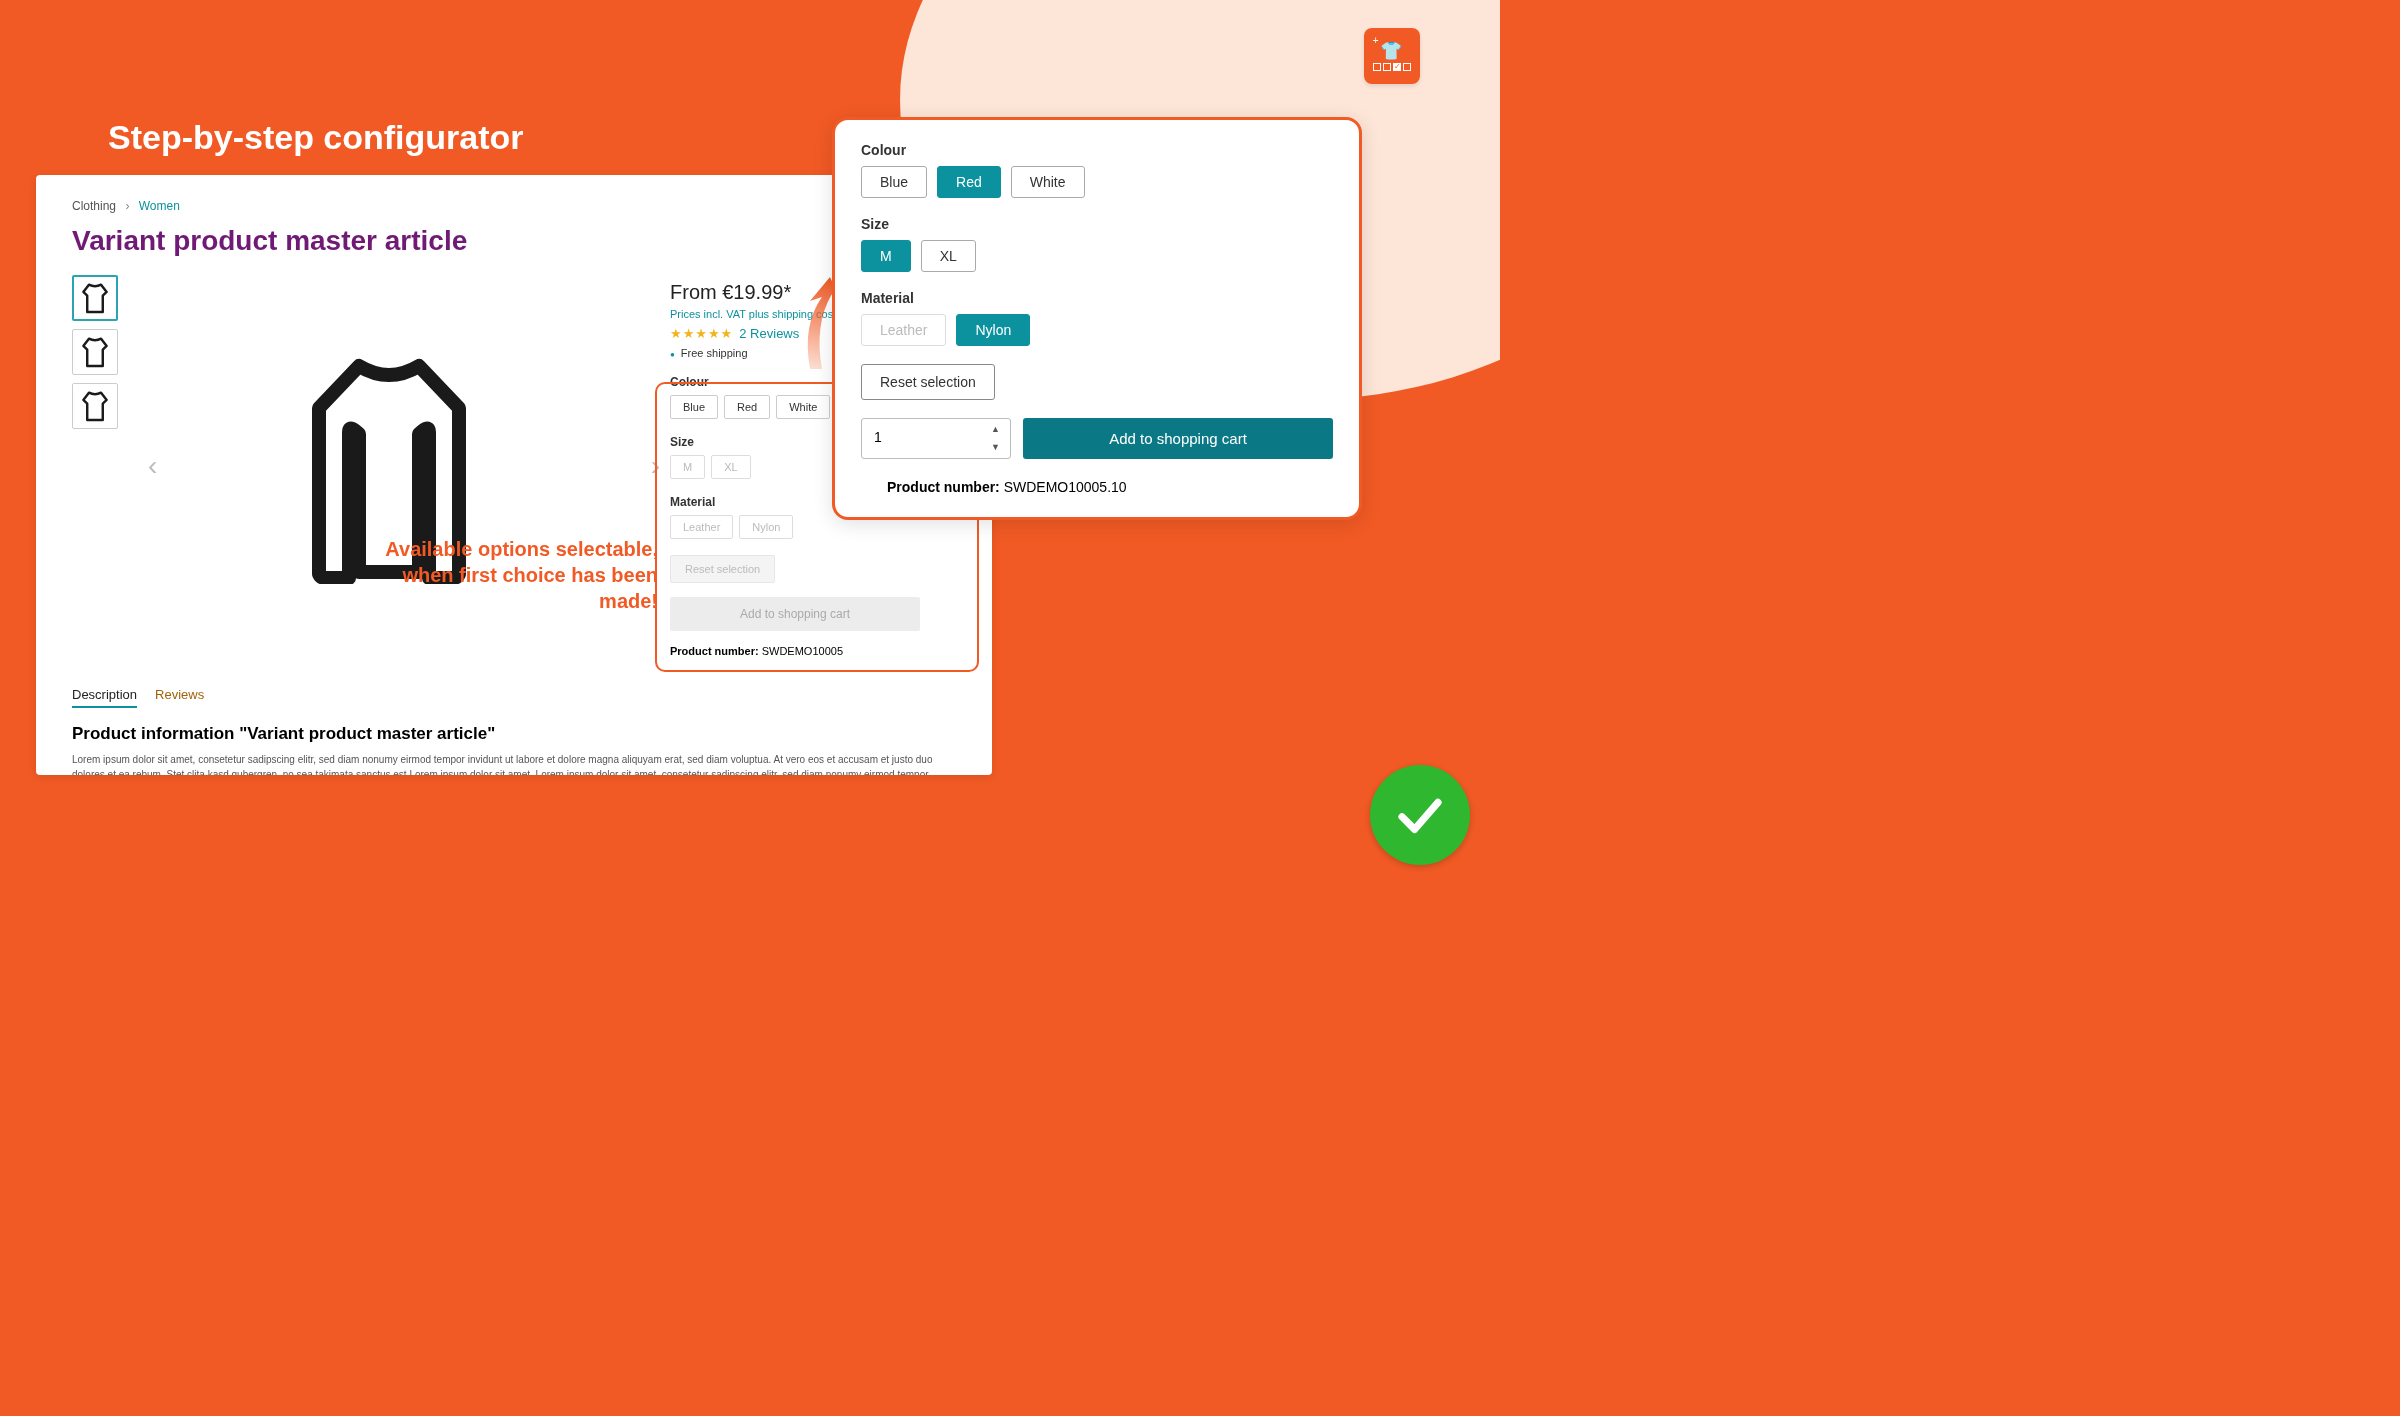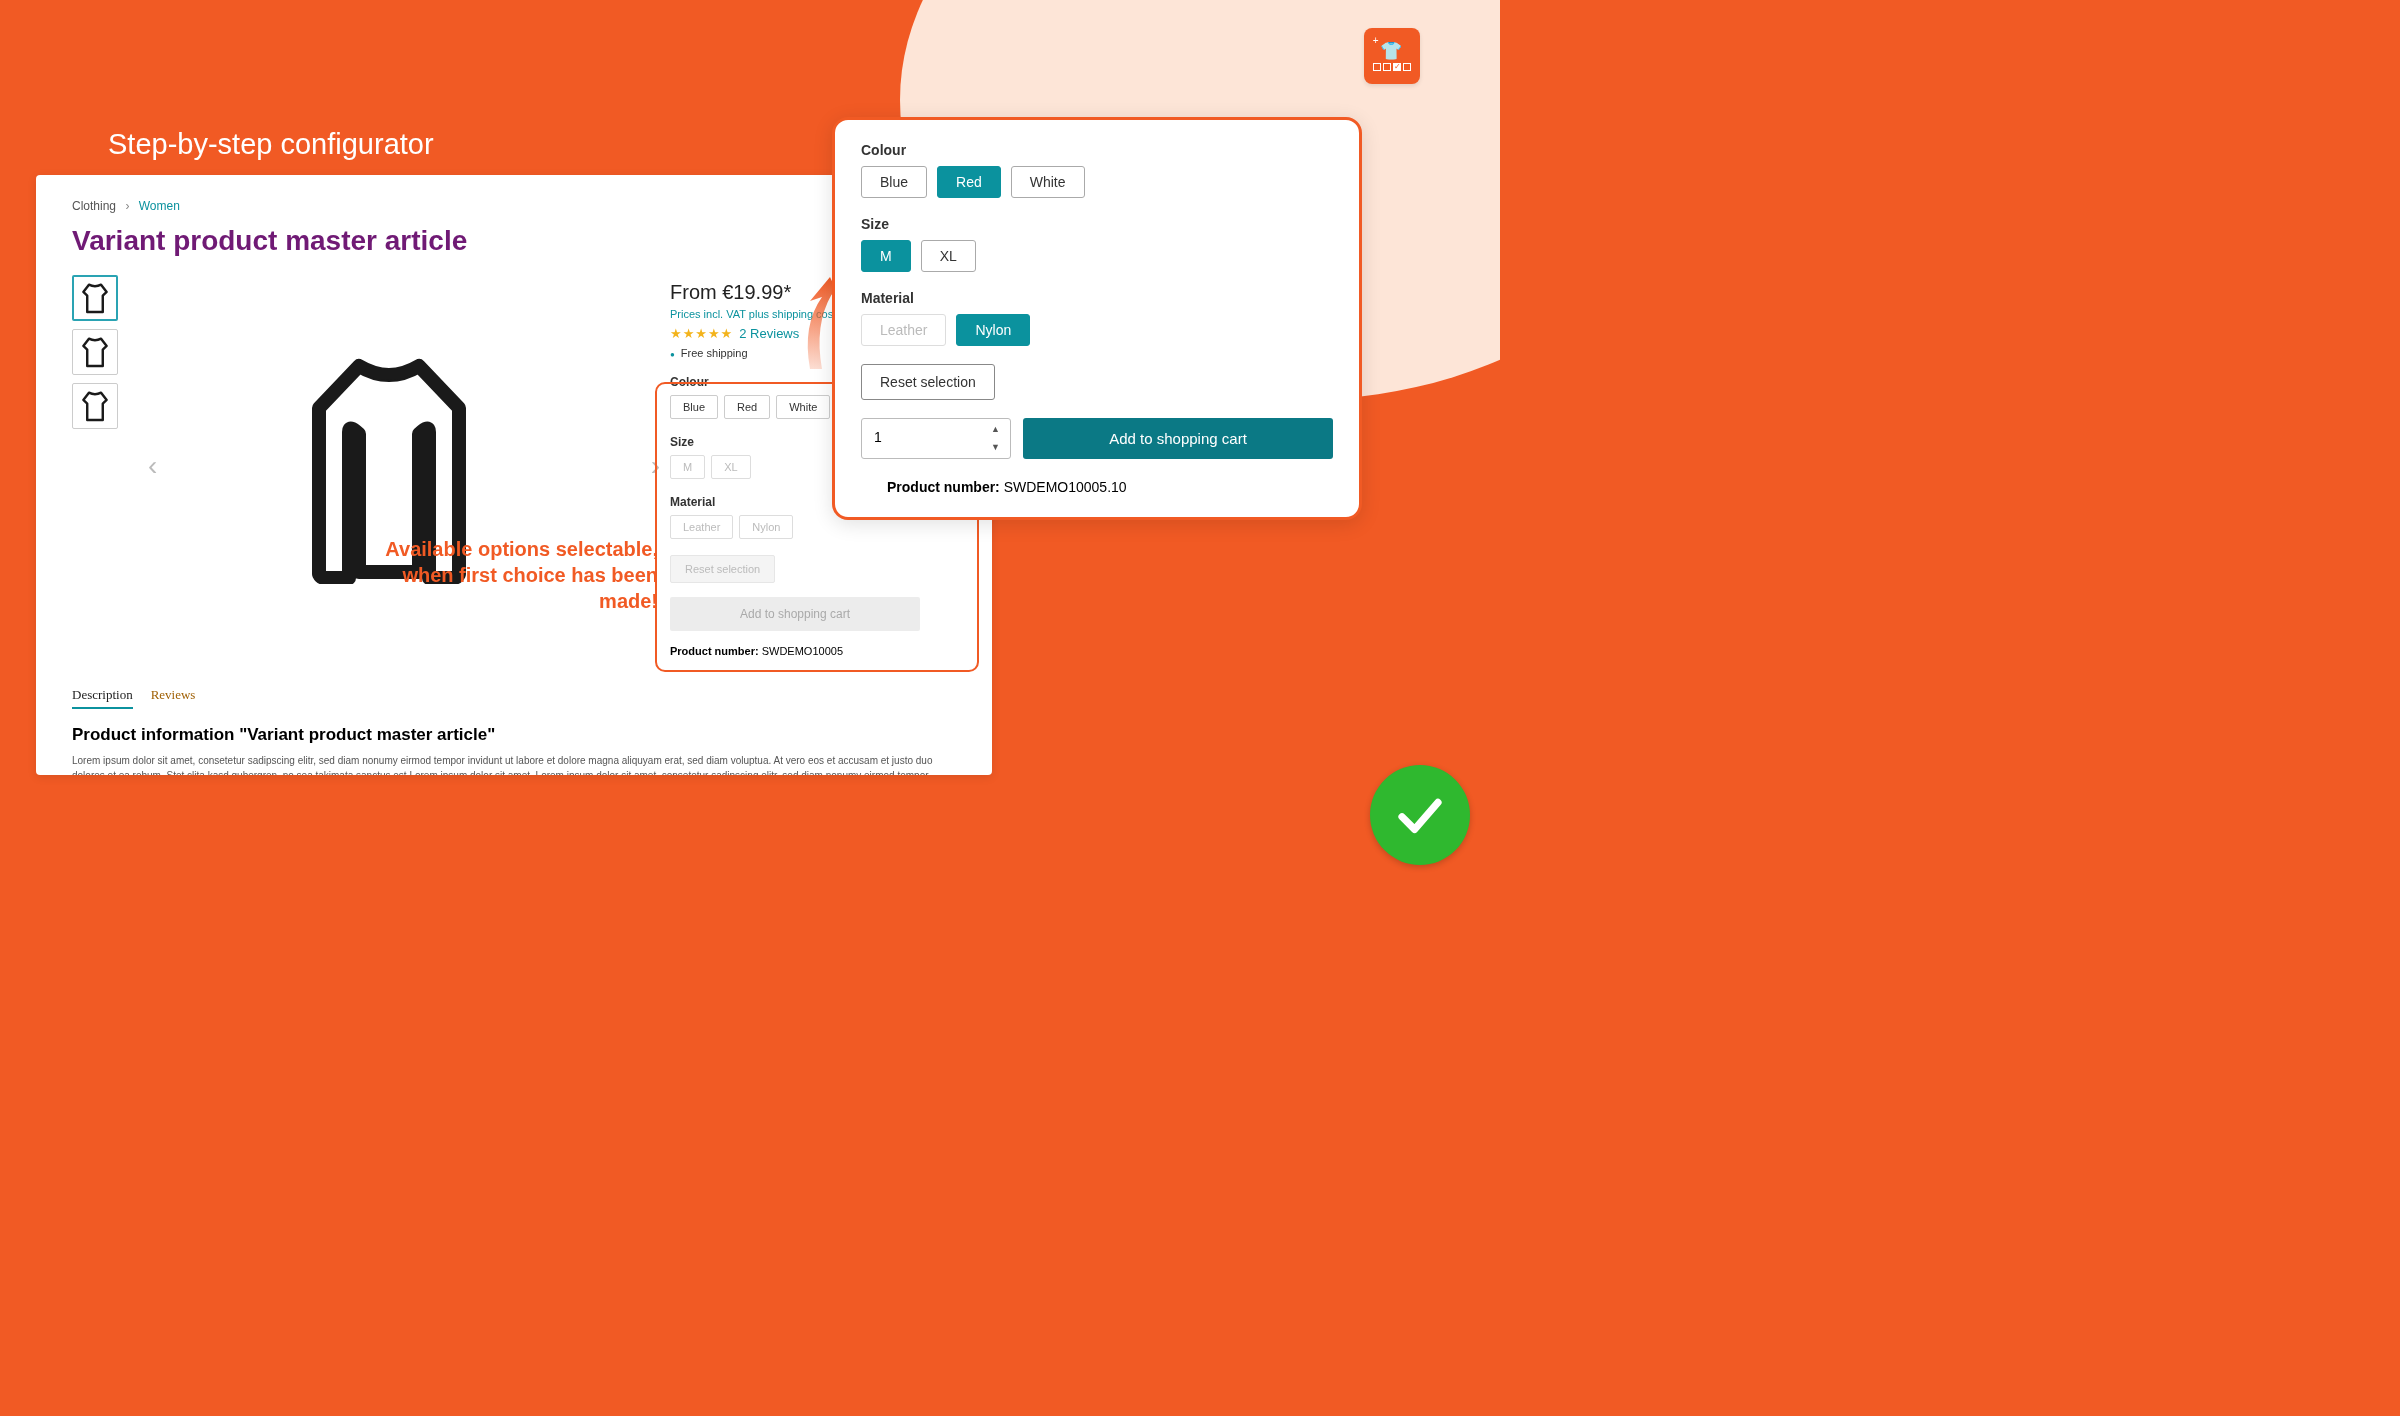--- a/index.html
+++ b/index.html
@@ -30,24 +30,24 @@
   }
   .app-icon .shirt-mini { font-size: 18px; color: #fff; line-height: 1; position: relative; }
   .app-icon .shirt-mini::before { content:"+"; position:absolute; top:-6px; left:-8px; font-size:10px; }
   .app-icon .boxes { display:flex; gap:2px; }
   .app-icon .boxes span { width:8px; height:8px; border:1px solid #fff; }
   .app-icon .boxes span.chk { background:#fff; position:relative; }
   .app-icon .boxes span.chk::after { content:"✓"; color:#f15a24; font-size:8px; position:absolute; top:-2px; left:0; }
 
   .slide-title {
     position: absolute;
-    top: 128px; left: 108px;
+    top: 118px; left: 108px;
     color: #fff;
-    font-size: 29px;
-    font-weight: 400;
+    font-size: 34px;
+    font-weight: 700;
   }
 
   .product-page {
     position: absolute;
     top: 175px; left: 36px;
     width: 956px; height: 600px;
     background: #fff;
     border-radius: 4px;
     padding: 24px 32px 0 36px;
     box-shadow: 0 2px 10px rgba(0,0,0,0.1);
@@ -92,21 +92,21 @@
     padding:7px 14px; font-size:11px; border-radius:2px;
   }
   .add-dis {
     margin-top:14px; width:250px; display:block;
     background:#ececec; color:#aaa; text-align:center;
     padding:10px 0; font-size:12px; border-radius:2px;
   }
   .prodnum-small { margin-top:14px; font-size:11px; }
   .prodnum-small b { font-weight:700; }
 
-  .tabs { display:flex; gap:18px; margin-top:30px; font-size:13px;font-family:Liberation Serif, serif; }
+  .tabs { display:flex; gap:18px; margin-top:30px; font-size:13px; }
   .tab { color:#a16207; padding-bottom:4px; }
   .tab.act { color:#222; border-bottom:2px solid #0b929e; }
   .info-head { margin-top:16px; font-size:17px; font-weight:700; }
   .lorem { margin-top:8px; font-size:10px; color:#555; line-height:1.5; }
 
   .zone-box {
     position:absolute; top:382px; left:655px;
     width:324px; height:290px;
     border:2px solid #f15a24; border-radius:10px;
     pointer-events:none;

